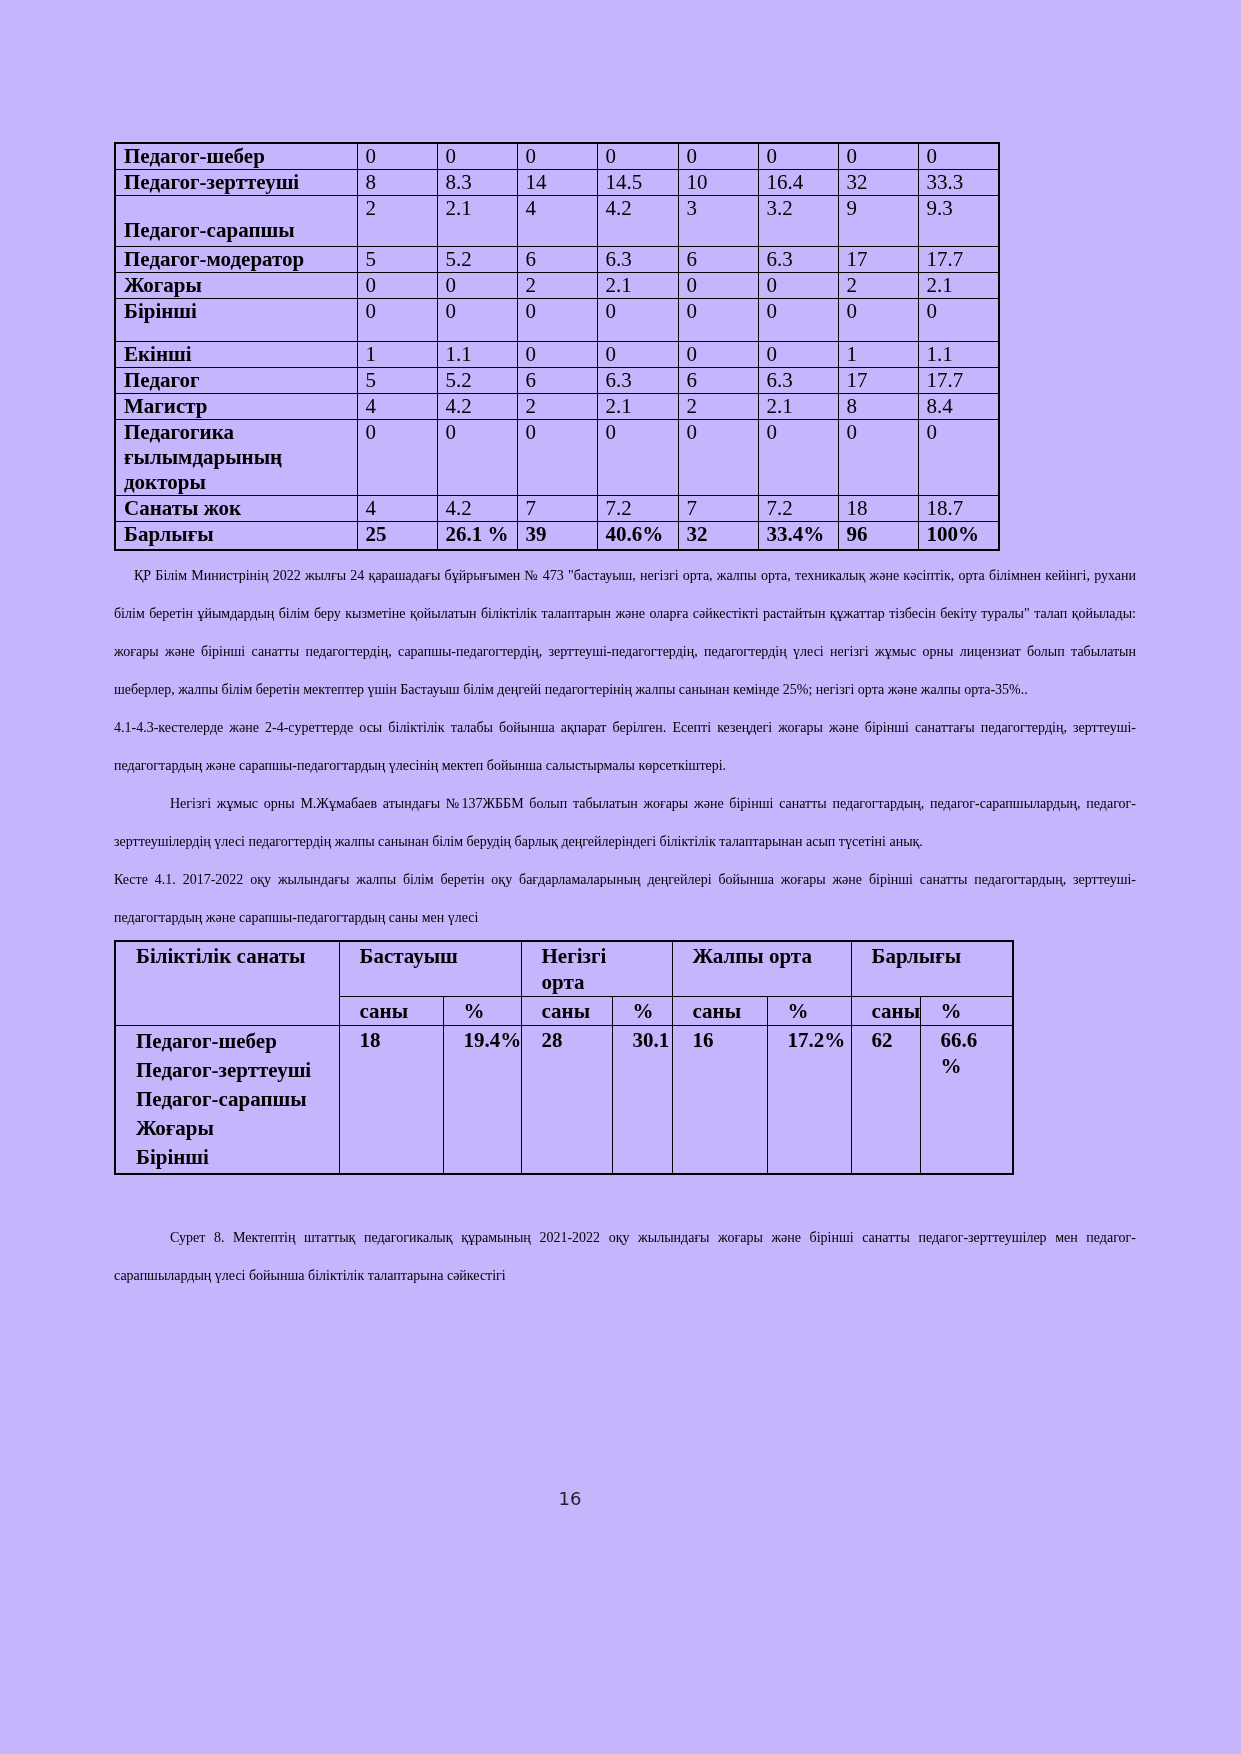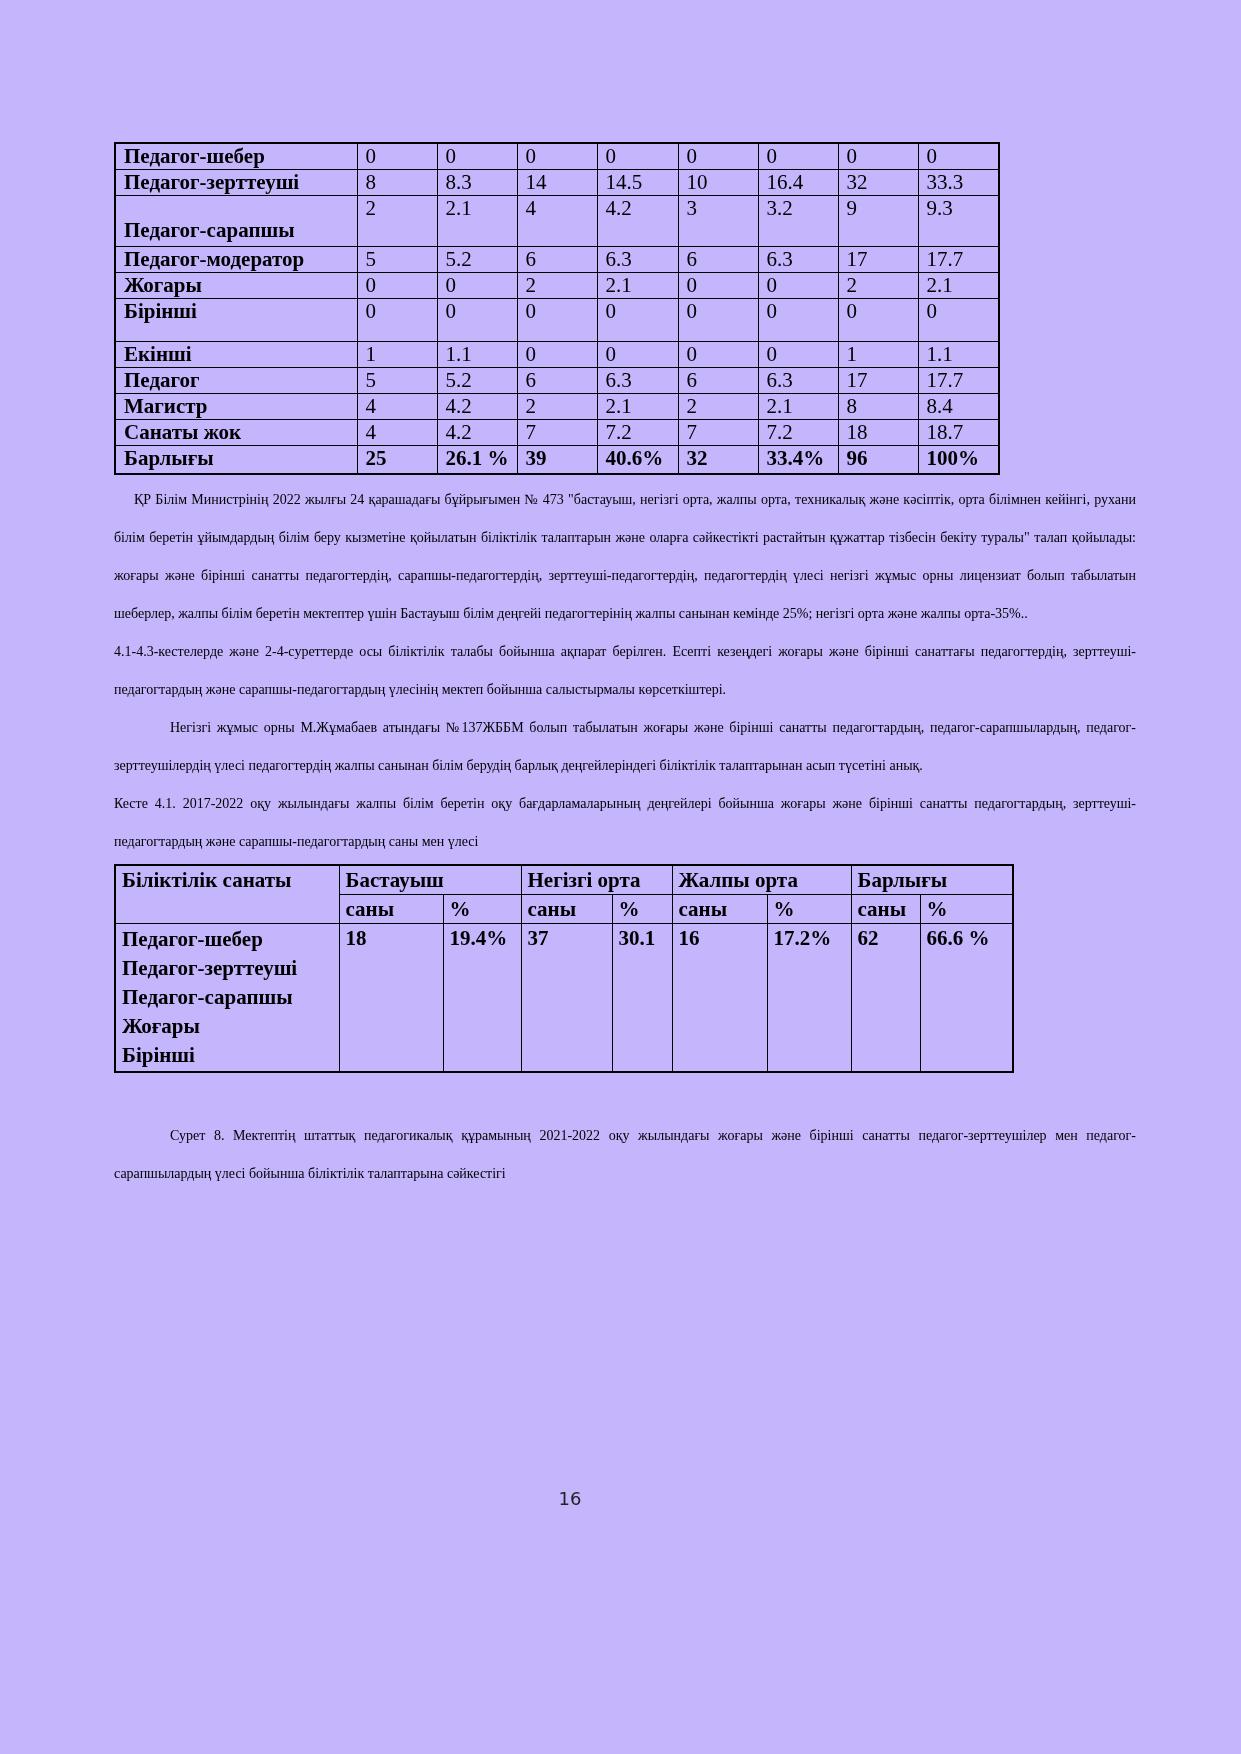--- a/index.html
+++ b/index.html
@@ -23,21 +23,21 @@
 
   
   .para { font-size:14px; line-height:38px; text-align:justify; margin:0; }
   .p1 { text-indent:20px; margin-top:6px; }
   .p2 { }
   .p3 { text-indent:56px; }
   .b { font-weight:normal; }
 
   
   .t2 { width:898px; font-size:21px; border:2px solid #000; margin-top:3px; }
-  .t2 td { border:1px solid #000; padding:1px 6px; vertical-align:top; line-height:26px; font-weight:bold; text-align:left; }
+  .t2 td { border:1px solid #000; padding:1px 20px; vertical-align:top; line-height:26px; font-weight:bold; text-align:left; }
   .t2 .hdr { height:29px; }
   .t2 .datarow td { height:147px; }
   .t2 .lbl-line { line-height:29px; }
 
   .figcap { margin-top:44px; text-indent:56px; }
 
   .pagenum {
     position:absolute; top:1488px; left:0; width:1140px; text-align:center;
     font-size:18px; color:#222;
     font-family:"DejaVu Sans","Liberation Sans",sans-serif;
@@ -153,20 +153,31 @@
       <tr>
         <td class="lbl">Магистр</td>
         <td>4</td>
         <td>4.2</td>
         <td>2</td>
         <td>2.1</td>
         <td>2</td>
         <td>2.1</td>
         <td>8</td>
         <td>8.4</td>
+      </tr>
+      <tr class="r-dokt">
+        <td class="lbl">Педагогика ғылымдарының докторы</td>
+        <td>0</td>
+        <td>0</td>
+        <td>0</td>
+        <td>0</td>
+        <td>0</td>
+        <td>0</td>
+        <td>0</td>
+        <td>0</td>
       </tr>
       <tr>
         <td class="lbl">Санаты жок</td>
         <td>4</td>
         <td>4.2</td>
         <td>7</td>
         <td>7.2</td>
         <td>7</td>
         <td>7.2</td>
         <td>18</td>
@@ -225,21 +236,21 @@
       <tr class="datarow">
         <td>
           <div class="lbl-line">Педагог-шебер</div>
           <div class="lbl-line">Педагог-зерттеуші</div>
           <div class="lbl-line">Педагог-сарапшы</div>
           <div class="lbl-line">Жоғары</div>
           <div class="lbl-line">Бірінші</div>
         </td>
         <td>18</td>
         <td>19.4%</td>
-        <td>37</td>
+        <td>28</td>
         <td>30.1</td>
         <td>16</td>
         <td>17.2%</td>
         <td>62</td>
         <td>66.6 %</td>
       </tr>
     </tbody>
       </table>
 
     <p class="para figcap"><span class="b">Сурет 8.</span><span> Мектептің штаттық педагогикалық құрамының 2021-2022 оқу жылындағы жоғары және бірінші санатты педагог-зерттеушілер мен педагог-сарапшылардың үлесі бойынша біліктілік талаптарына сәйкестігі</span></p>

